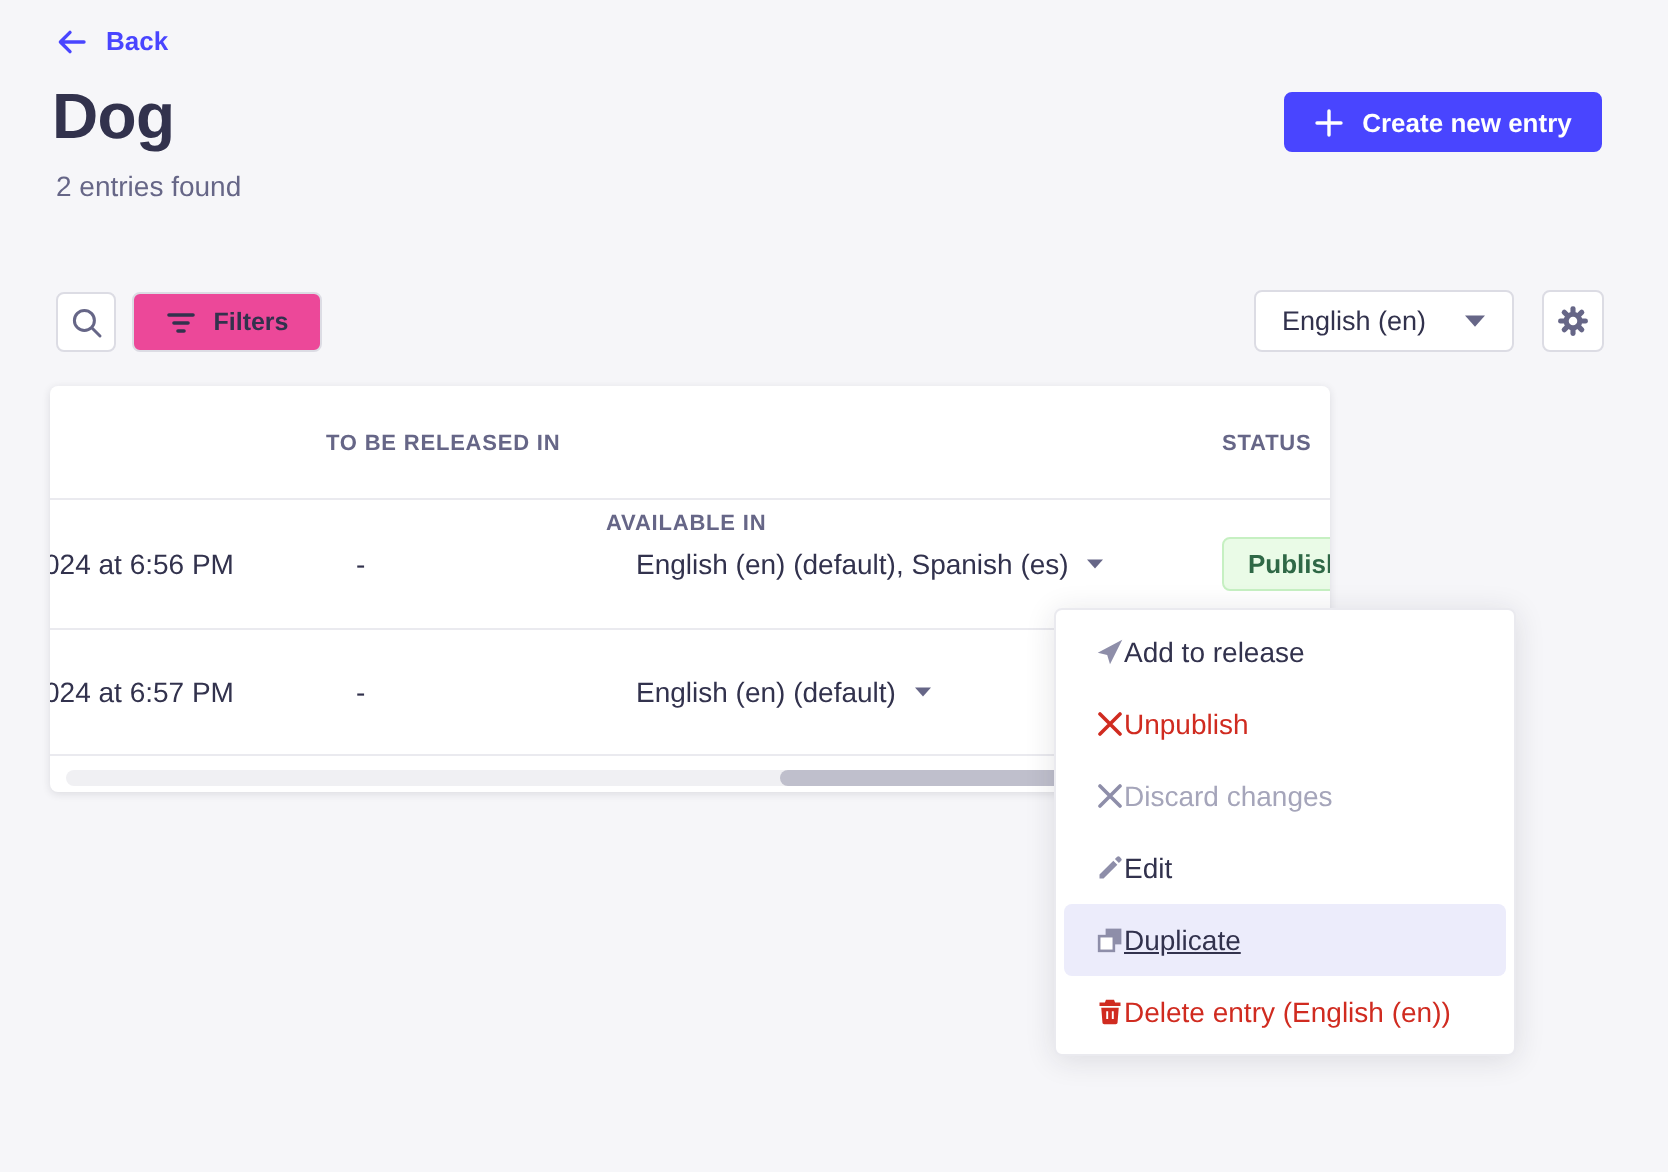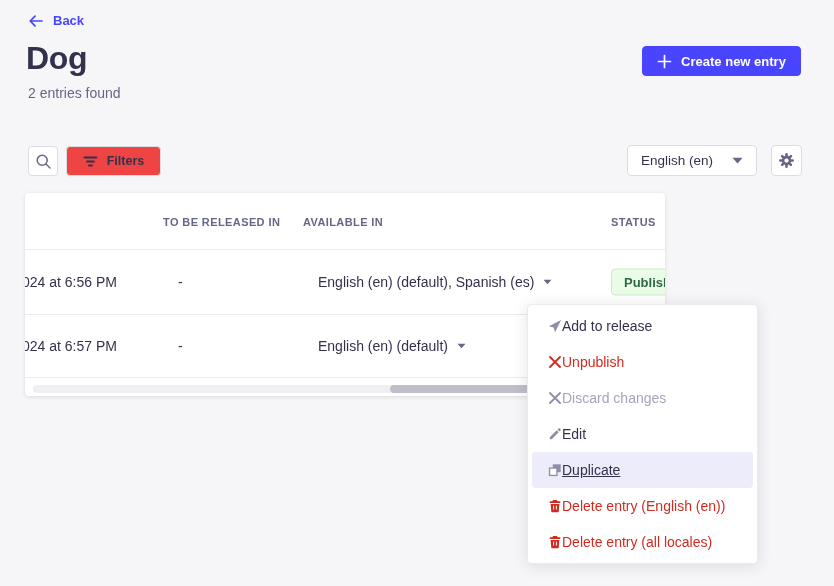--- a/index.html
+++ b/index.html
@@ -22,34 +22,34 @@
   .page-title{left:26px; top:40px; font-size:32px; font-weight:700; letter-spacing:-.3px;}
   .entries-count{left:28px; top:85px; font-size:14px; color:var(--text-subtle);}
   .create-btn{left:642px; top:46px; width:159px; height:30px; background:var(--primary);
     border:1px solid var(--primary); border-radius:4px; color:#fff; display:flex;
     align-items:center; justify-content:center; gap:9px; font-size:13px; font-weight:600; cursor:pointer;}
 
   
   .icon-btn{width:30px; height:30px; background:#fff; border:1px solid var(--border);
     border-radius:4px; display:flex; align-items:center; justify-content:center; cursor:pointer;}
   .search-btn{left:28px; top:146px;}
-  .filters-btn{left:66px; top:146px; width:95px; height:30px; background:#ef4444;
+  .filters-btn{left:66px; top:146px; width:95px; height:30px; background:#ec4899;
     border:1px solid var(--border); border-radius:4px; display:flex; align-items:center;
     justify-content:center; gap:9px; font-size:12.5px; font-weight:600; color:var(--text-dark); cursor:pointer;}
   .locale-select{left:627px; top:145px; width:130px; height:31px; background:#fff;
     border:1px solid var(--border); border-radius:4px; display:flex; align-items:center;
     justify-content:space-between; padding:0 13px; font-size:13.5px; color:var(--text-dark); cursor:pointer;}
   .settings-btn{left:771px; top:145px; width:31px; height:31px;}
 
   
   .card{left:25px; top:193px; width:640px; height:203px; background:#fff; border-radius:4px;
     box-shadow:0 1px 4px rgba(33,33,52,.12); overflow:hidden;}
   .thead{position:absolute; top:0; left:0; right:0; height:57px; border-bottom:1px solid var(--divider);}
   .th{position:absolute; top:23px; font-size:11px; font-weight:700; color:var(--text-subtle); letter-spacing:.4px;}
-  .th1{left:138px;} .th2{left:278px;} .th3{left:586px;}
+  .th1{left:138px;} .th2{left:278px;margin-top:40px;} .th3{left:586px;}
   .trow{position:absolute; left:0; right:16px;}
   .row1{top:57px; height:65px; border-bottom:1px solid var(--divider);}
   .row2{top:122px; height:63px; border-bottom:1px solid var(--divider);}
   .cell{position:absolute; top:50%; transform:translateY(-50%); font-size:14px; color:var(--text-dark); white-space:nowrap;}
   .cell-date{left:-3px;} .cell-dash{left:153px;}
   .cell-avail{left:293px; display:flex; align-items:center; gap:9px; cursor:pointer;}
   .badge{left:586px; background:var(--badge-bg); border:1px solid var(--badge-border);
     color:var(--badge-text); font-size:13px; font-weight:700; padding:5px 12px; border-radius:4px;}
   .more-btn{left:708px; width:36px; height:24px; display:flex; align-items:center; justify-content:center; cursor:pointer;}
   .scroll-track{position:absolute; left:8px; bottom:3px; width:764px; height:8px; background:#f0f0f3; border-radius:4px;}
@@ -230,23 +230,14 @@
   <div class="menu-item danger">
     <span class="mi-icon">
       <svg width="14" height="14" viewBox="0 0 16 16">
           <path d="M5.7 1h4.6l.6 1.6H14v1.9H2V2.6h3.1L5.7 1zM3 5.6h10l-.7 8.6c0 .5-.5.8-1 .8H4.7c-.5 0-1-.3-1-.8L3 5.6z" fill="currentColor"></path>
           <path d="M6.4 7.6v4.4M9.6 7.6v4.4" stroke="#fff" stroke-width="1.1"></path>
         </svg>
     </span>
     <span>Delete entry (English (en))</span>
   </div>
 
-  <div class="menu-item danger">
-    <span class="mi-icon">
-      <svg width="14" height="14" viewBox="0 0 16 16">
-          <path d="M5.7 1h4.6l.6 1.6H14v1.9H2V2.6h3.1L5.7 1zM3 5.6h10l-.7 8.6c0 .5-.5.8-1 .8H4.7c-.5 0-1-.3-1-.8L3 5.6z" fill="currentColor"></path>
-          <path d="M6.4 7.6v4.4M9.6 7.6v4.4" stroke="#fff" stroke-width="1.1"></path>
-        </svg>
-    </span>
-    <span>Delete entry (all locales)</span>
-  </div>
 
 </div>
 
 </body></html>

